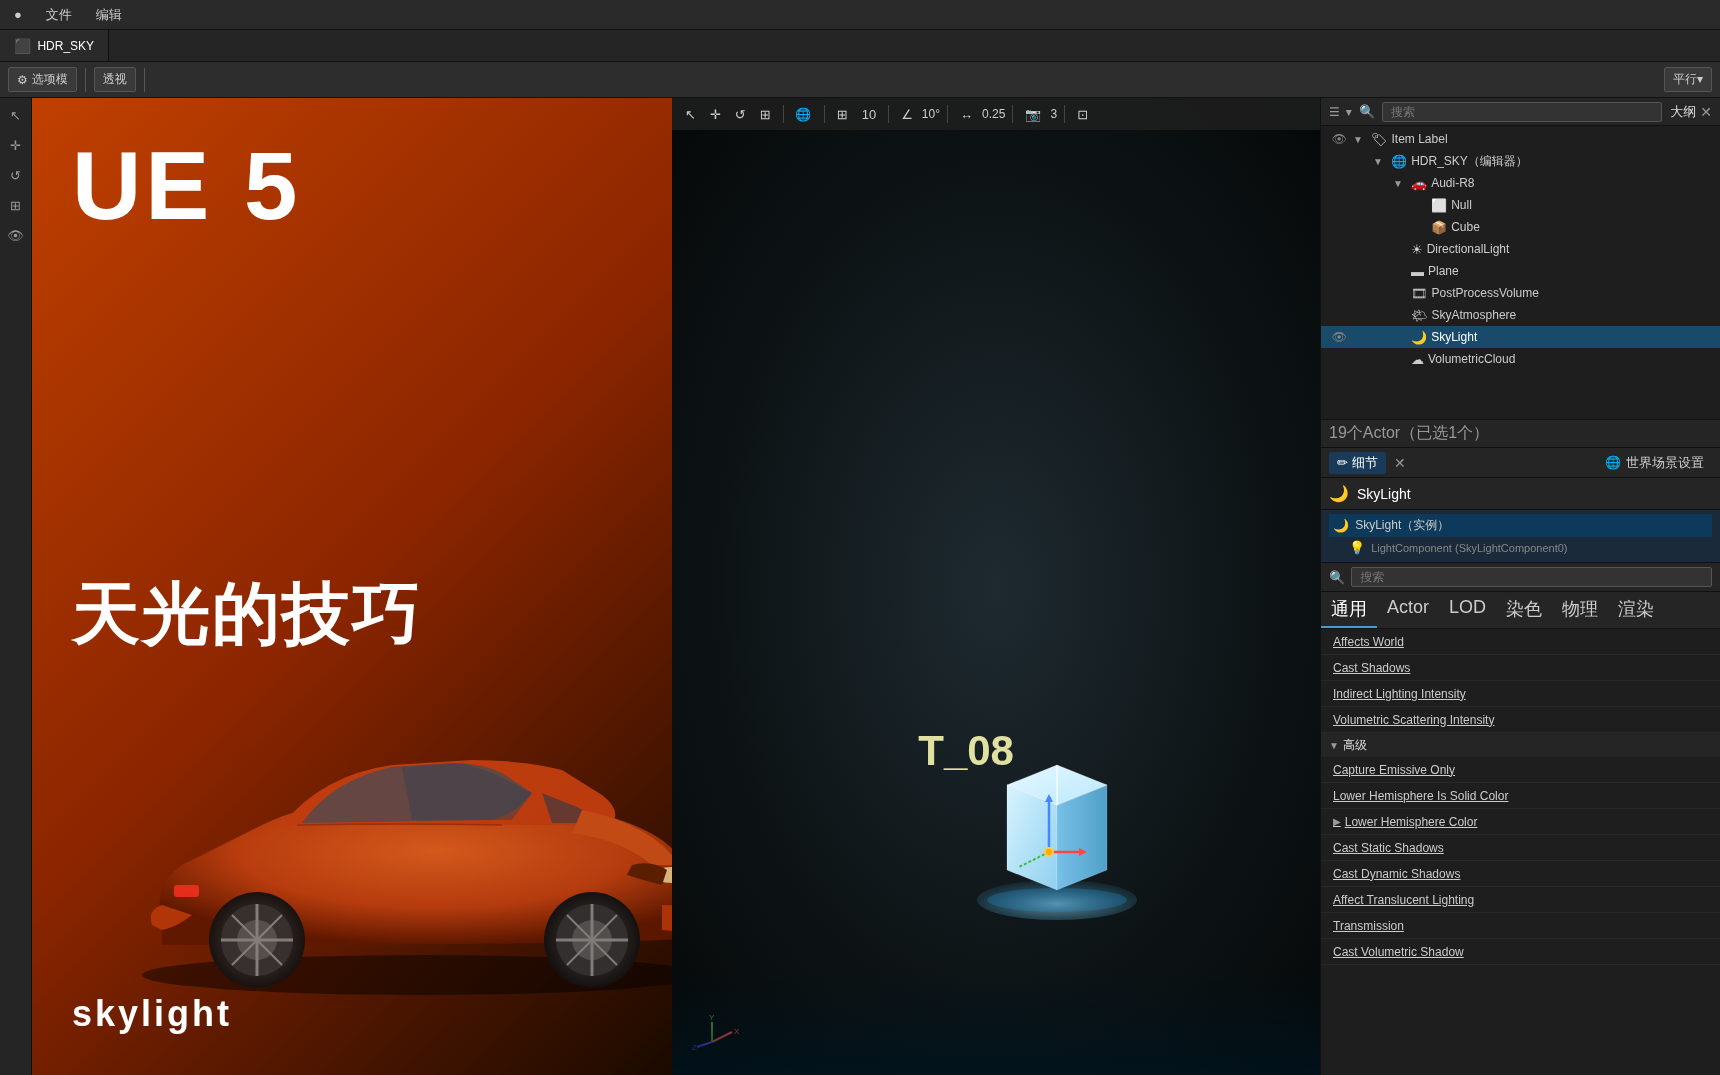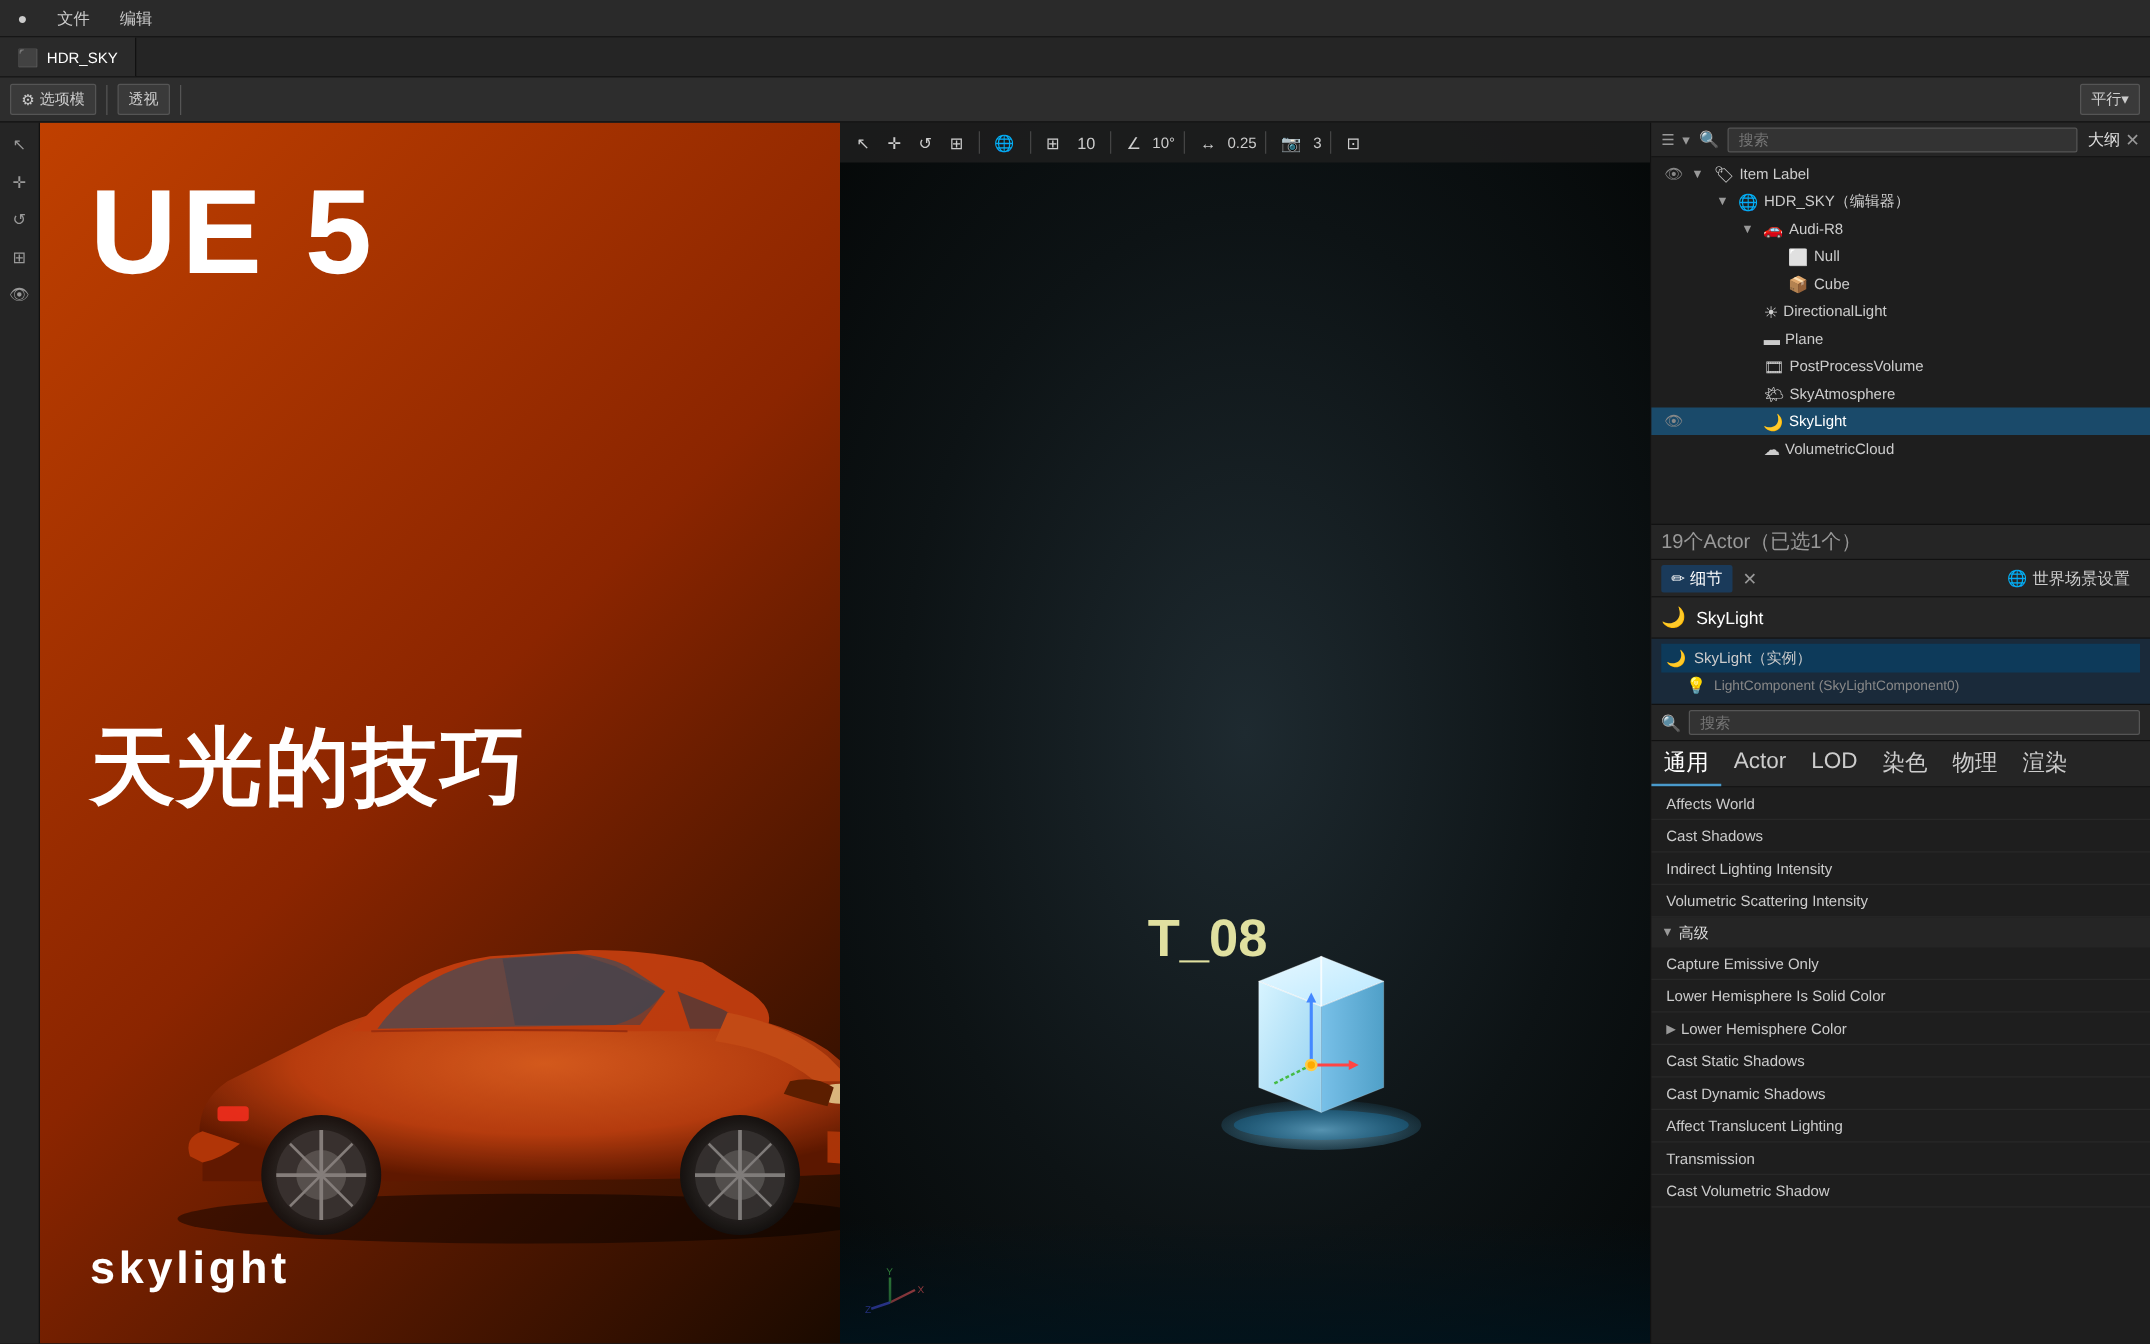--- a/index.html
+++ b/index.html
@@ -392,20 +392,21 @@
       background: #1e1e1e;
     }
 
     .prop-item {
       display: flex;
       align-items: center;
       padding: 4px 12px;
       height: 26px;
       border-bottom: 1px solid #282828;
       cursor: pointer;
+      text-decoration: underline;
     }
 
     .prop-label {
       color: #ccc;
       font-size: 12px;
       flex: 1;
     }
 
     .section-header {
       display: flex;

